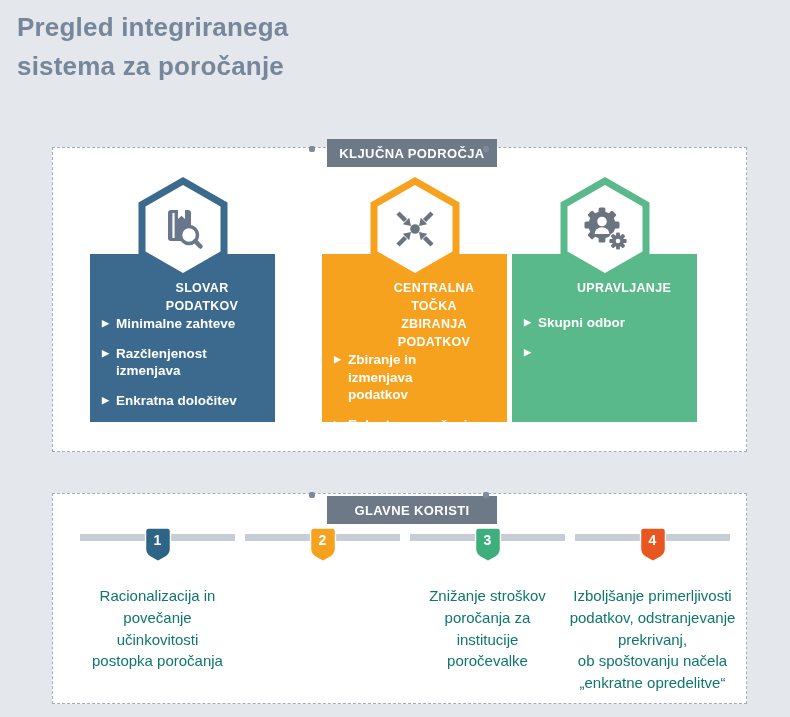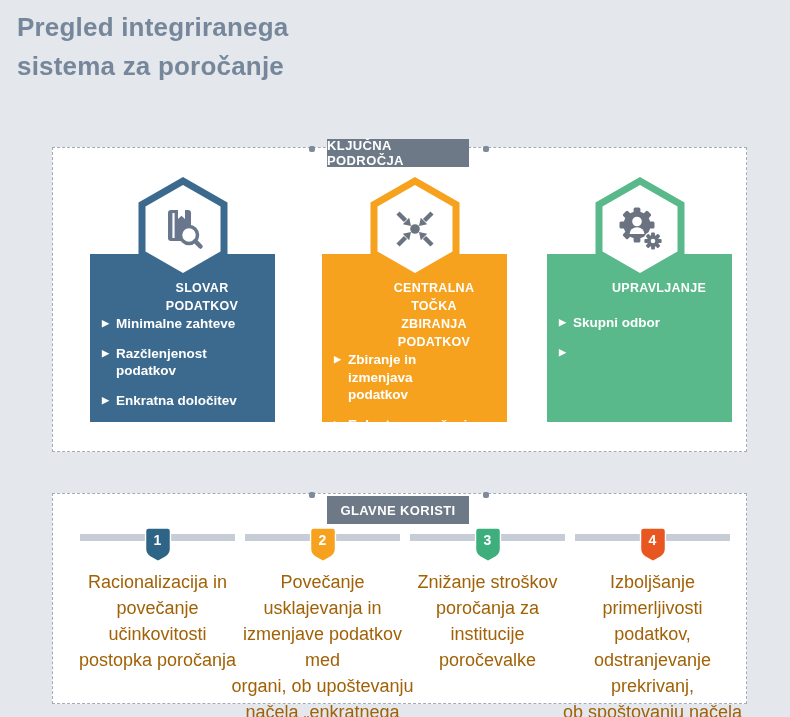--- a/index.html
+++ b/index.html
@@ -24,30 +24,30 @@
   .logo-right {
     flex:1; background:#3E7897; color:#fff; display:flex; flex-direction:column;
     justify-content:center; gap:3px; padding-left:7px;
     font-size:7px; font-weight:bold; letter-spacing:0.6px;
   }
   
   .panel { position:absolute; left:52px; width:695px; background:#fff; border:1px dashed #A3ABB8; }
   #panel-key { top:147px; height:305px; }
   #panel-benefits { top:493px; height:211px; }
   .banner {
-    position:absolute; left:327px; width:142px; height:28px;
+    position:absolute; left:327px; width:170px; height:28px;
     background:#6E7987; color:#fff; font-size:13px; font-weight:bold; letter-spacing:0.4px;
     display:flex; align-items:center; justify-content:center; z-index:3;
   }
   #banner-key { top:139px; }
   #banner-benefits { top:484px;margin-top:12px; }
   .banner-dot { position:absolute; width:6px; height:6px; border-radius:2px; background:#7E8999; z-index:3; }
   
   .area { position:absolute; top:0; width:185px; height:100%; }
-  #area-0 { left:37px; } #area-1 { left:269px; } #area-2 { left:494px; }
+  #area-0 { left:37px; } #area-1 { left:269px; } #area-2 { left:459px; }
   .hex { position:absolute; left:50%; transform:translateX(-50%); top:29px; width:96px; height:104px; z-index:2; }
   .card { position:absolute; top:106px; left:0; width:185px; height:168px; color:#fff; z-index:1; }
   .bg-blue   { background:#3C6A8E; } .bg-orange { background:#F6A21E; } .bg-green  { background:#59B98A; }
   .stroke-blue   { stroke:#3C6A8E; fill:#fff; }
   .stroke-orange { stroke:#F6A21E; fill:#fff; }
   .stroke-green  { stroke:#59B98A; fill:#fff; }
   .card-title {
     padding:25px 12px 0; min-height:60px; text-align:center;
     font-size:12.5px; font-weight:bold; letter-spacing:0.3px; line-height:18px; white-space:pre-line;margin-left:39px;
   }
@@ -62,22 +62,22 @@
   #benefit-0 { left:22px; } #benefit-1 { left:187px; } #benefit-2 { left:352px; } #benefit-3 { left:517px; }
   .benefit-bar { position:absolute; top:40px; left:5px; right:5px; height:7px; background:#C7CDD7; }
   .shield { position:absolute; top:33px; left:50%; transform:translateX(-50%); width:27px; height:36px; }
   .shield svg { position:absolute; left:0; top:0; }
   .shield-num {
     position:absolute; left:0; top:5px; width:100%; text-align:center;
     color:#fff; font-size:14px; font-weight:bold;
   }
   .fill-blue { fill:#2E6486; } .fill-orange { fill:#F6A21E; } .fill-green { fill:#3EAE7D; } .fill-red { fill:#E8571F; }
   .benefit-text {
-    position:absolute; top:75px; left:-10px; right:-10px; text-align:center;
-    font-size:18px; color:#a16207; line-height:1.45; white-space:pre-line;
+    position:absolute; top:91px; left:-10px; right:-10px; text-align:center;
+    font-size:15px; color:#0f766e; line-height:1.45; white-space:pre-line;
   }
   .icon-ink { fill:#68778C; }
   .icon-gray { fill:#6B7380; }
 </style>
 </head>
 <body>
 
 <div class="stage">
 
   <div class="page-title">Pregled integriranega
@@ -105,21 +105,21 @@
       </div>
       <div class="card bg-blue">
         <div class="card-title">SLOVAR PODATKOV</div>
         <div class="card-item">
           <span class="bullet">▶</span>
           <span class="item-text">Minimalne zahteve</span>
         </div>
         <div class="card-item">
           <span class="bullet">▶</span>
           <span class="item-text">Razčlenjenost
-podatkov</span>
+izmenjava</span>
         </div>
         <div class="card-item">
           <span class="bullet">▶</span>
           <span class="item-text">Enkratna določitev</span>
         </div>
       </div>
     </div>
 
     <div class="area" id="area-1">
       <div class="hex">
@@ -223,25 +223,20 @@
     </div>
 
     <div class="benefit" id="benefit-1">
       <div class="benefit-bar"></div>
       <div class="shield">
         <svg width="27" height="36" viewBox="0 0 27 36">
           <path class="fill-orange" stroke="#fff" stroke-width="1.5" d="M4,1 H23 Q26,1 26,4 V22 Q26,27 21.5,29.8 L13.5,34.5 L5.5,29.8 Q1,27 1,22 V4 Q1,1 4,1 Z"></path>
         </svg>
         <span class="shield-num">2</span>
       </div>
-      <div class="benefit-text">Povečanje usklajevanja in
-izmenjave podatkov med
-organi, ob upoštevanju
-načela „enkratnega
-poročanja“</div>
     </div>
 
     <div class="benefit" id="benefit-2">
       <div class="benefit-bar"></div>
       <div class="shield">
         <svg width="27" height="36" viewBox="0 0 27 36">
           <path class="fill-green" stroke="#fff" stroke-width="1.5" d="M4,1 H23 Q26,1 26,4 V22 Q26,27 21.5,29.8 L13.5,34.5 L5.5,29.8 Q1,27 1,22 V4 Q1,1 4,1 Z"></path>
         </svg>
         <span class="shield-num">3</span>
       </div>

